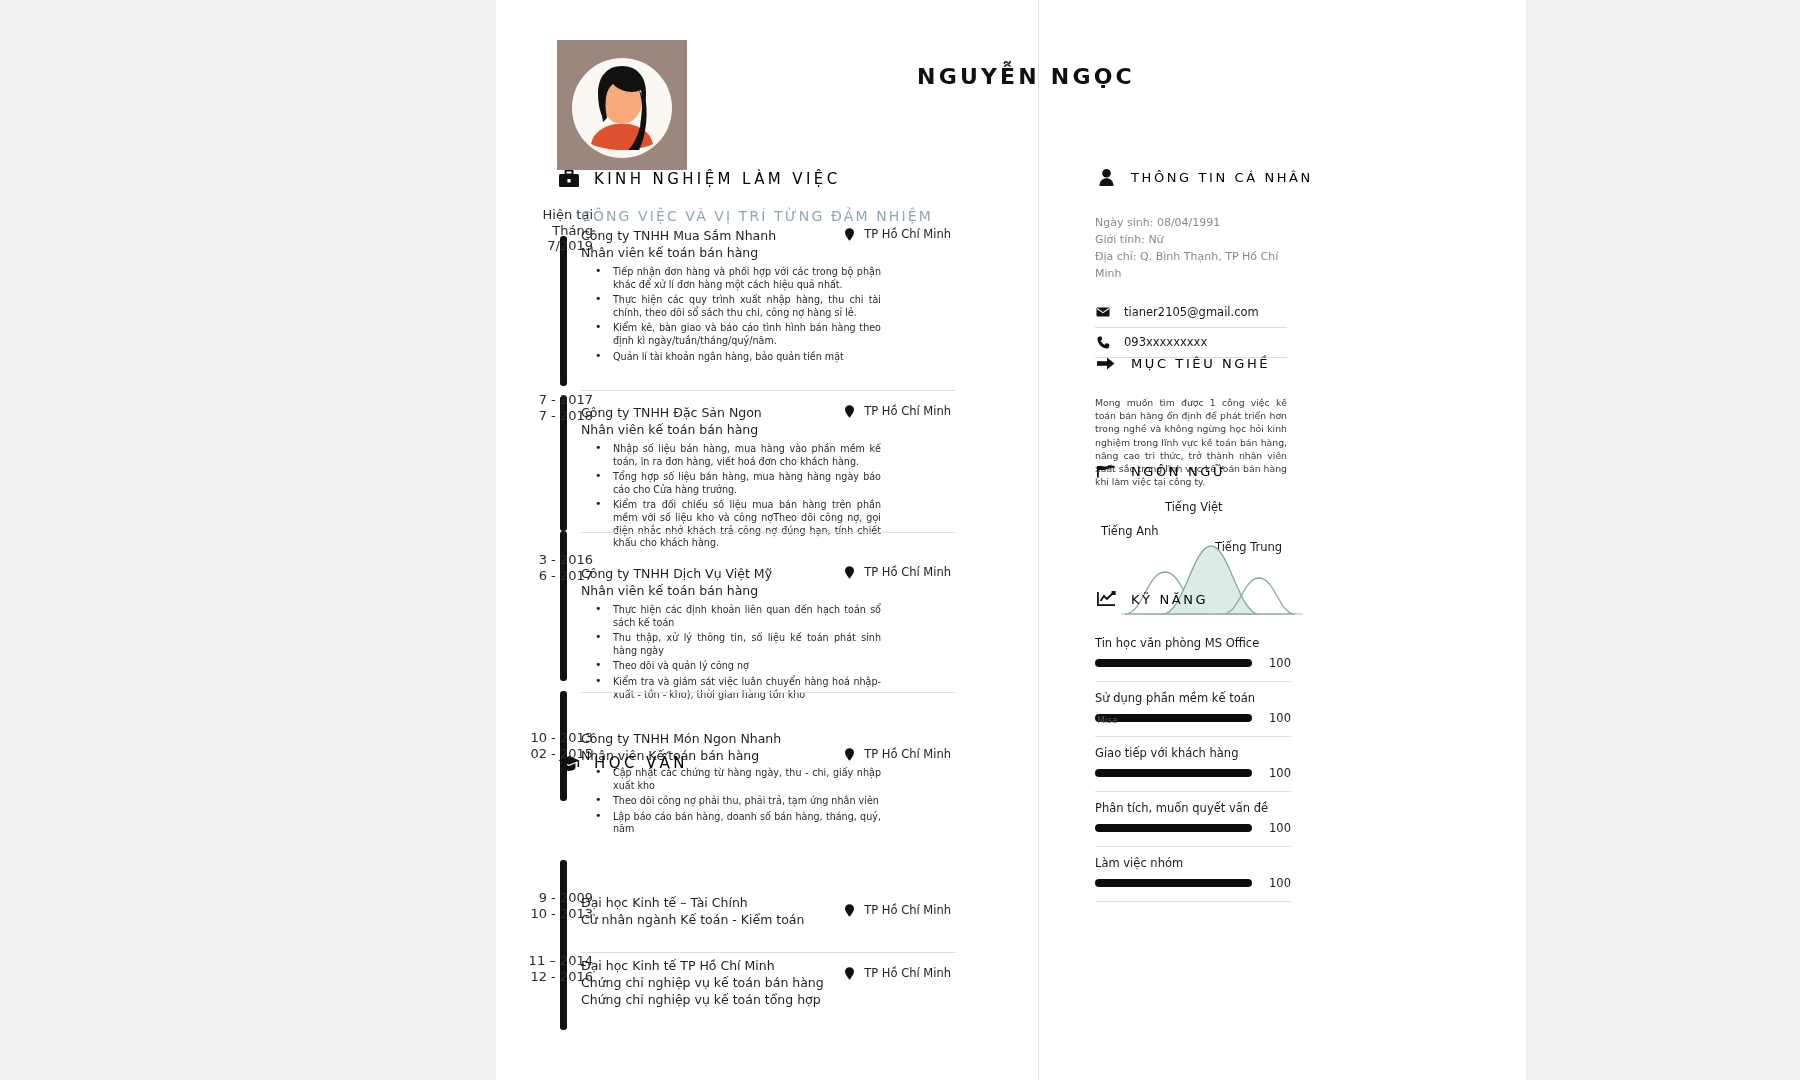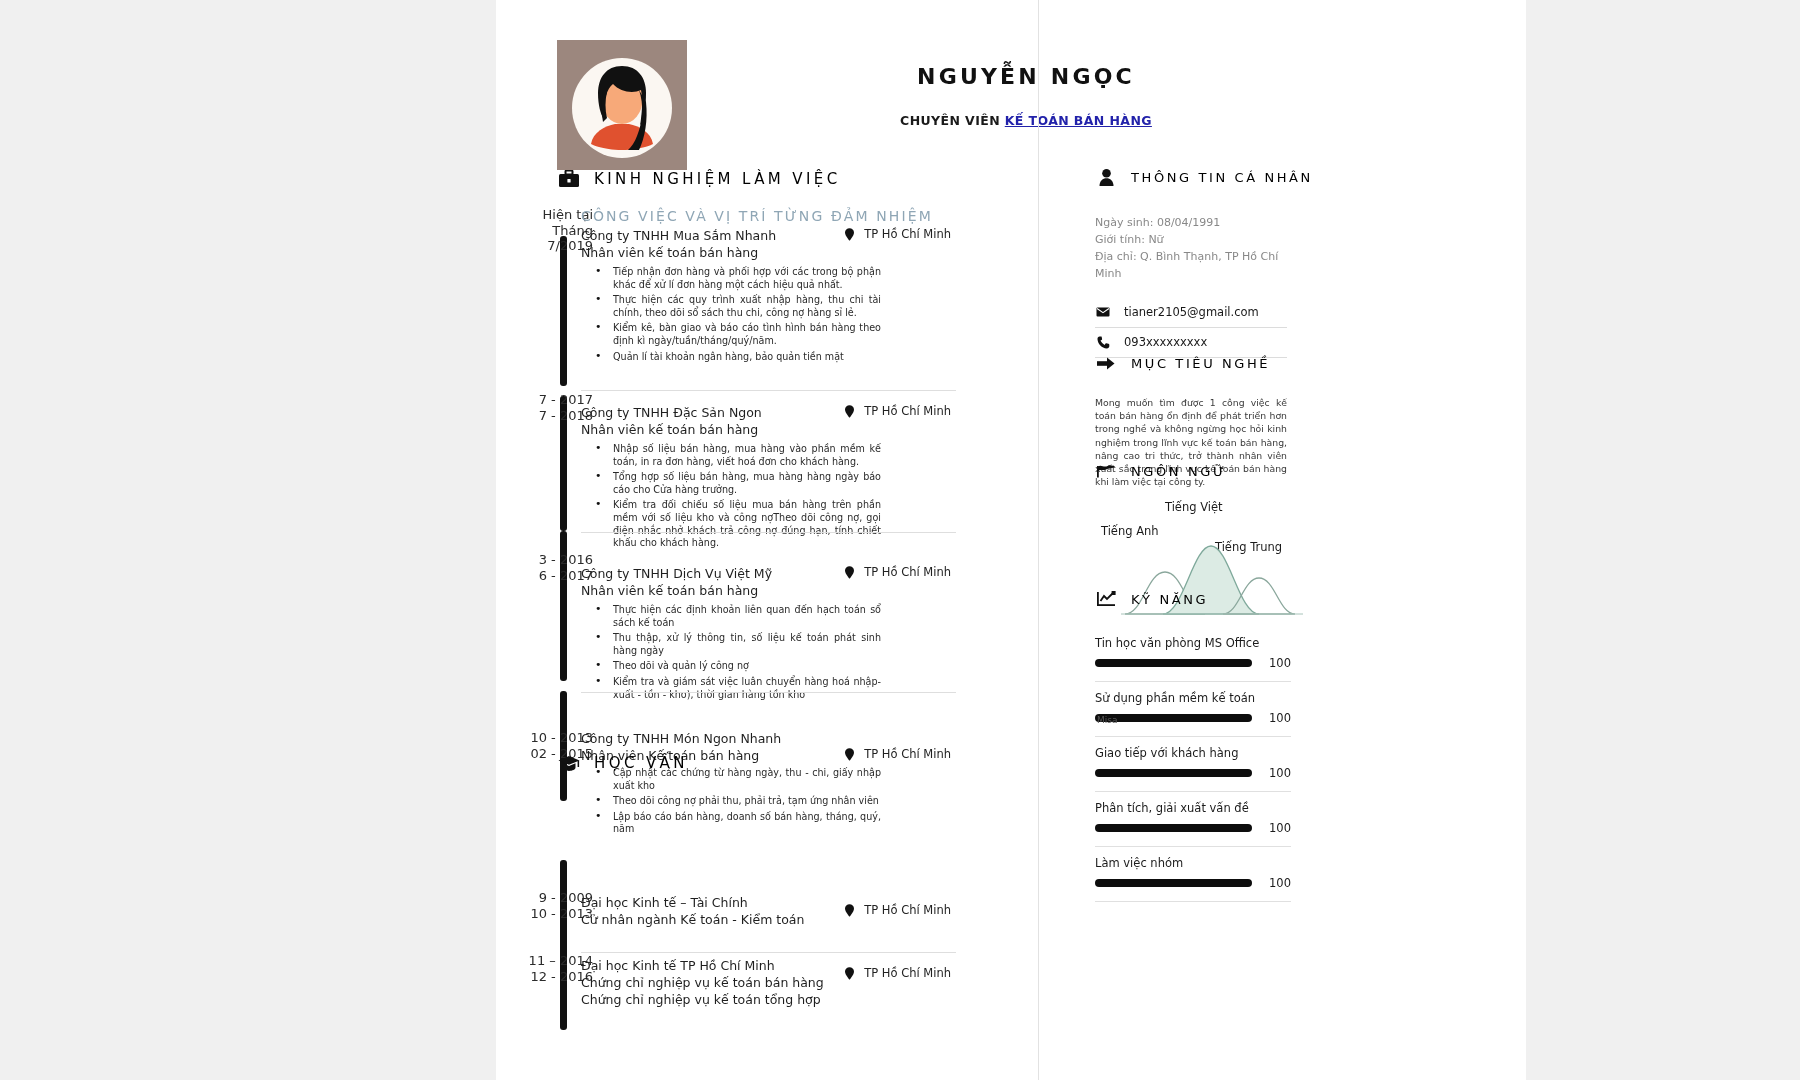--- a/index.html
+++ b/index.html
@@ -127,23 +127,20 @@
         <rect width="130" height="130" fill="#9c877e"></rect>
         <circle cx="65" cy="68" r="50" fill="#fbf7f2"></circle>
         <path d="M65 110 C45 110 34 104 34 104 C36 92 48 86 58 84 L72 84 C82 86 94 92 96 104 C96 104 85 110 65 110 Z" fill="#e0512f"></path>
         <ellipse cx="65" cy="58" rx="21" ry="26" fill="#f7a979"></ellipse>
         <path d="M65 26 C49 26 41 38 41 53 C41 66 44 74 46 78 C46 62 50 48 56 44 C63 52 76 54 84 50 C86 60 85 74 83 86 C88 76 89 64 89 53 C89 38 81 26 65 26 Z" fill="#111111"></path>
         <path d="M82 50 C87 64 86 82 80 96 C78 102 74 107 71 110 L82 110 C88 98 91 80 89 62 Z" fill="#111111"></path>
         <path d="M46 52 C44 62 44 72 46 82 L50 78 C48 70 48 60 50 52 Z" fill="#111111"></path>
       </svg>
     </div>
     <div class="name">NGUYỄN NGỌC</div>
-    <div class="subtitle">
-      <span>CHUYÊN VIÊN </span><span class="link">KẾ TOÁN BÁN HÀNG</span>
-    </div>
   </div>
 
   <div class="left">
 
     <div class="sec-head exp-head">
       <span class="ico">
         <svg width="20" height="18" viewBox="0 0 20 18">
           <rect x="6.5" y="0.5" width="7" height="4" rx="1" fill="none" stroke="#111" stroke-width="2"></rect>
           <rect x="0" y="4" width="20" height="13" rx="1.5" fill="#111"></rect>
           <rect x="8.4" y="9" width="3.2" height="3.6" rx="0.6" fill="#fff"></rect>
@@ -410,21 +407,21 @@
         </div>
       </div>
       <div class="skill">
         <div class="sname">Giao tiếp với khách hàng</div>
         <div class="srow">
           <div class="sbar"></div>
           <div class="sval">100</div>
         </div>
       </div>
       <div class="skill">
-        <div class="sname">Phân tích, giải xuất vấn đề</div>
+        <div class="sname">Phân tích, muốn quyết vấn đề</div>
         <div class="srow">
           <div class="sbar"></div>
           <div class="sval">100</div>
         </div>
       </div>
       <div class="skill">
         <div class="sname">Làm việc nhóm</div>
         <div class="srow">
           <div class="sbar"></div>
           <div class="sval">100</div>

